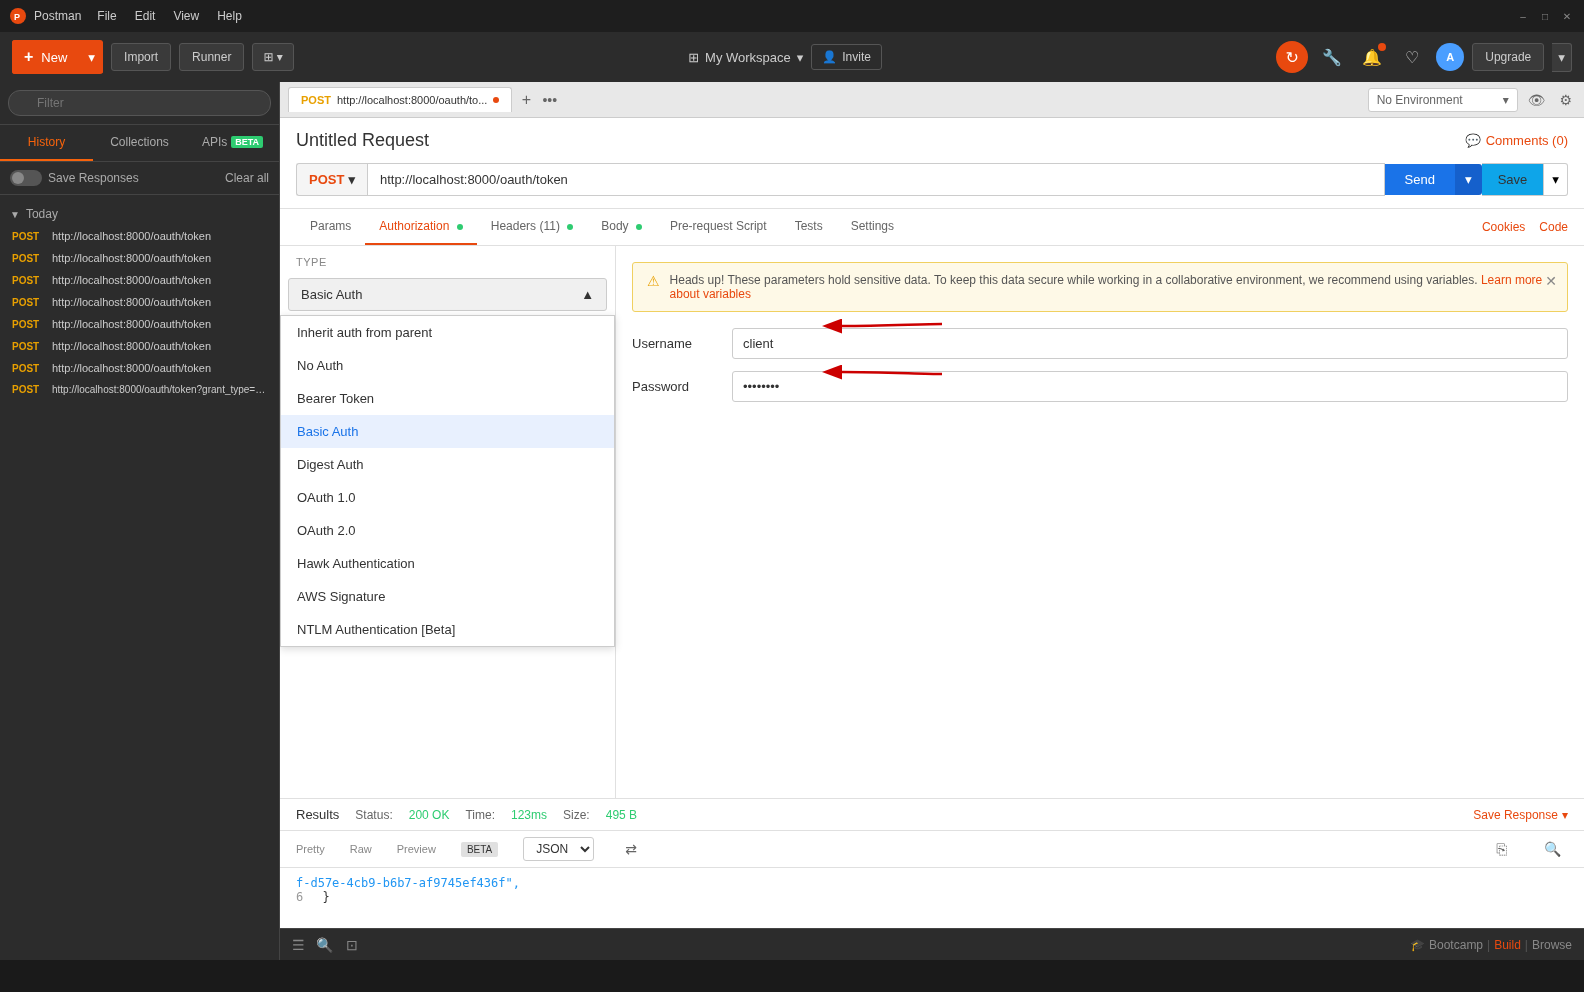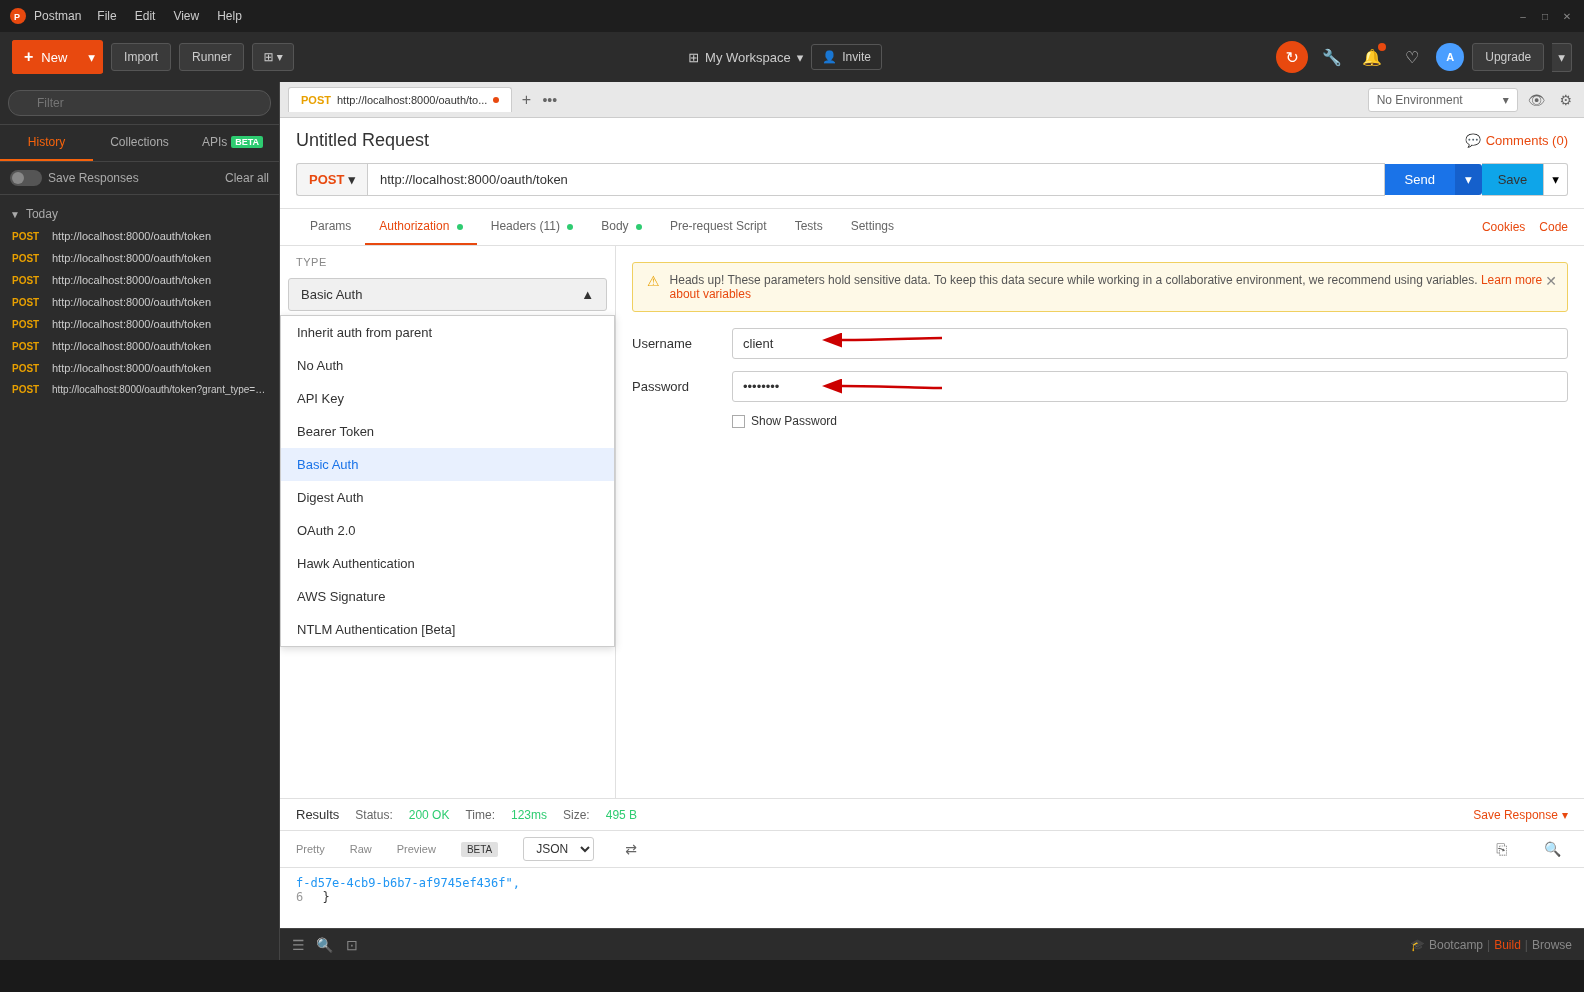--- a/index.html
+++ b/index.html
@@ -346,24 +346,24 @@
 
         <div class="auth-left">
           <div class="type-label">TYPE</div>
           <div class="auth-type-dropdown">
             <span>Basic Auth</span>
             <span>▲</span>
           </div>
           <div class="auth-dropdown-list">
             <div class="auth-option">Inherit auth from parent</div>
             <div class="auth-option">No Auth</div>
-            <div class="auth-option">API Key</div>
             <div class="auth-option">Bearer Token</div>
             <div class="auth-option selected">Basic Auth</div>
             <div class="auth-option">Digest Auth</div>
+            <div class="auth-option">OAuth 1.0</div>
             <div class="auth-option">OAuth 2.0</div>
             <div class="auth-option">Hawk Authentication</div>
             <div class="auth-option">AWS Signature</div>
             <div class="auth-option">NTLM Authentication [Beta]</div>
           </div>
         </div>
 
         <div class="auth-right">
           <div class="warning-banner">
             <span class="warning-icon">⚠</span>
@@ -375,24 +375,20 @@
           </div>
 
           <div class="auth-form-row">
             <label class="auth-field-label">Username</label>
             <input class="auth-field-input" type="text" value="client" style="">
           </div>
 
           <div class="auth-form-row">
             <label class="auth-field-label">Password</label>
             <input class="auth-field-input" type="password" value="12345678" style="">
-          </div>
-          <div class="show-pw-row">
-            <div class="checkbox"></div>
-            <label class="show-pw-label">Show Password</label>
           </div>
 
           <div style="position:relative;height:0;">
             <svg style="position:absolute;top:-120px;left:0;width:500px;height:150px;pointer-events:none;overflow:visible;" viewBox="0 0 500 150">
 
               <path d="M 310 30 C 290 30, 250 32, 210 32" stroke="#cc0000" stroke-width="2.5" fill="none" marker-end="url(#arrowhead)"></path>
 
               <path d="M 310 80 C 290 80, 250 78, 210 78" stroke="#cc0000" stroke-width="2.5" fill="none" marker-end="url(#arrowhead)"></path>
               <defs>
                 <marker id="arrowhead" markerWidth="8" markerHeight="6" refX="0" refY="3" orient="auto">

